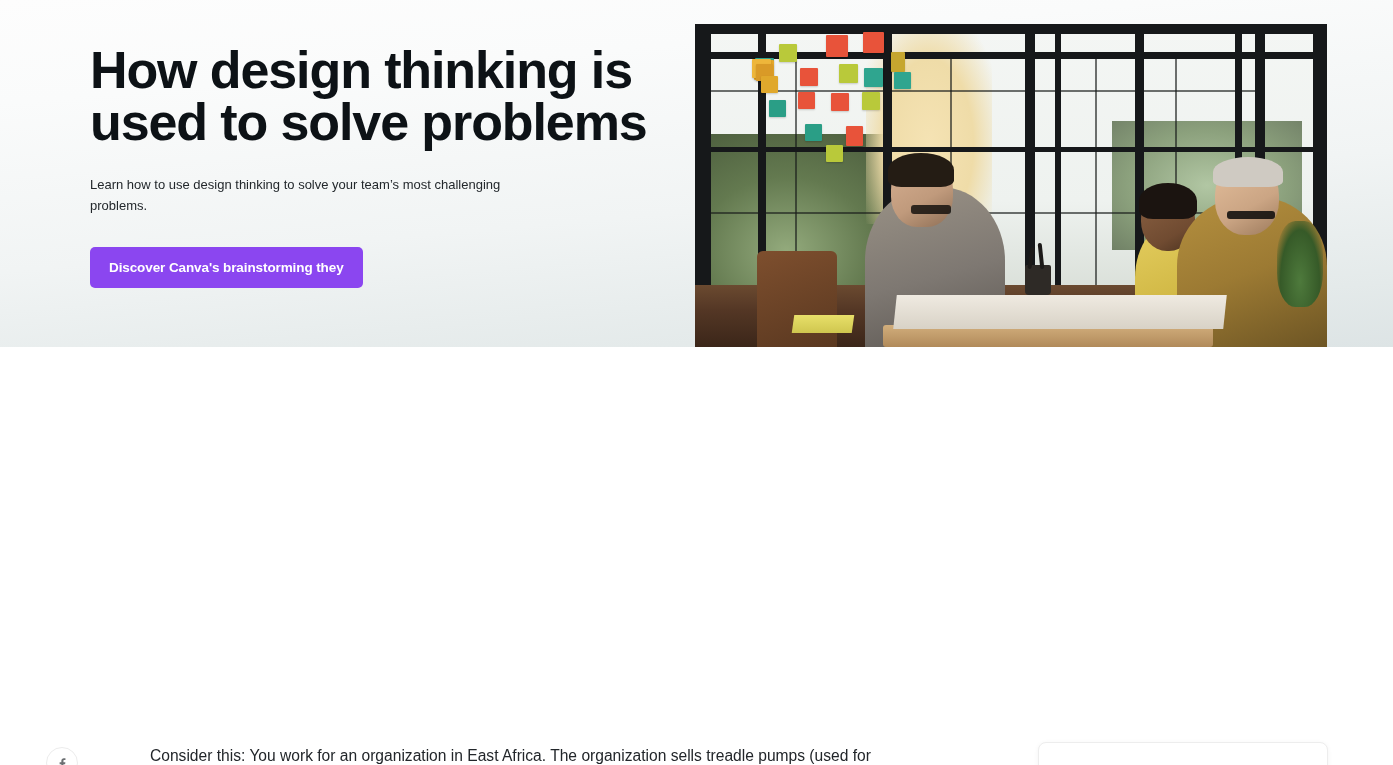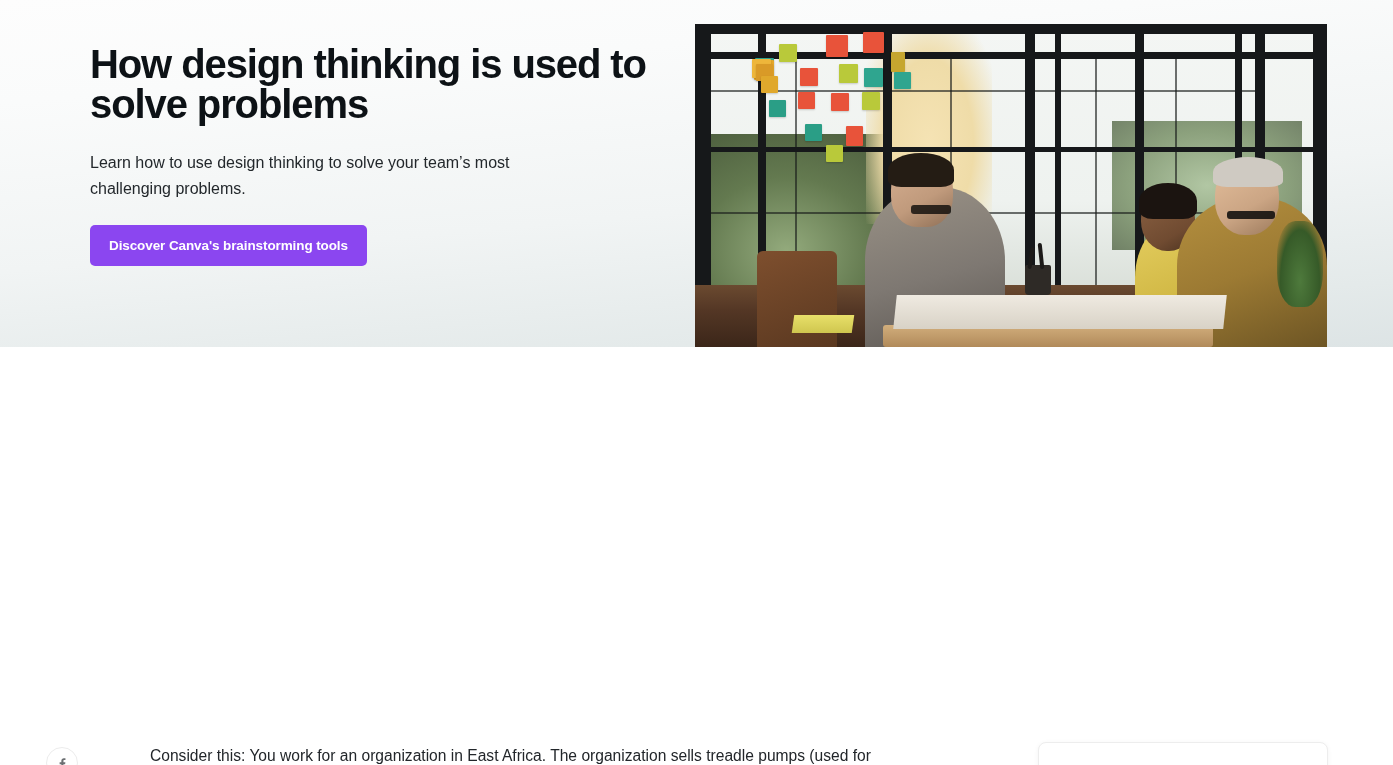--- a/index.html
+++ b/index.html
@@ -27,33 +27,33 @@
   }
   .eyebrow {
     font-size:11.5px;
     font-weight:600;
     letter-spacing:0.9px;
     color:#8a9194;
     text-transform:uppercase;
     margin-bottom:14px;
   }
   .hero-title {
-    font-size:40px;
+    font-size:52px;
     line-height:1.0;
     font-weight:800;
     letter-spacing:-1.1px;
     color:#0d1216;
     margin-bottom:26px;
   }
   .hero-sub {
-    font-size:16px;
+    font-size:13px;
     line-height:1.62;
     color:#23282c;
     width:470px;
-    margin-bottom:23px;
+    margin-bottom:31px;
   }
   .btn-primary {
     display:inline-block;
     background:#8b46f0;
     color:#ffffff;
     font-size:13.5px;
     font-weight:700;
     padding:13px 19px;
     border:none;
     border-radius:5px;
@@ -211,21 +211,21 @@
   }
 </style>
 </head>
 <body>
 
 <section class="hero">
 
   <div class="hero-text">
     <h1 class="hero-title">How design thinking is used to solve problems</h1>
     <p class="hero-sub">Learn how to use design thinking to solve your team’s most challenging problems.</p>
-    <button class="btn-primary">Discover Canva's brainstorming tools</button>
+    <button class="btn-primary">Discover Canva's brainstorming they</button>
   </div>
 
   <div class="hero-photo">
     <div class="hp-window"></div>
     <div class="hp-green"></div>
     <div class="hp-greenR"></div>
     <div class="hp-warm"></div>
 
     <div class="gl" style="left:16px;right:62px;top:66px;height:2px;"></div>
     <div class="gl" style="left:16px;right:62px;top:188px;height:2px;"></div>

